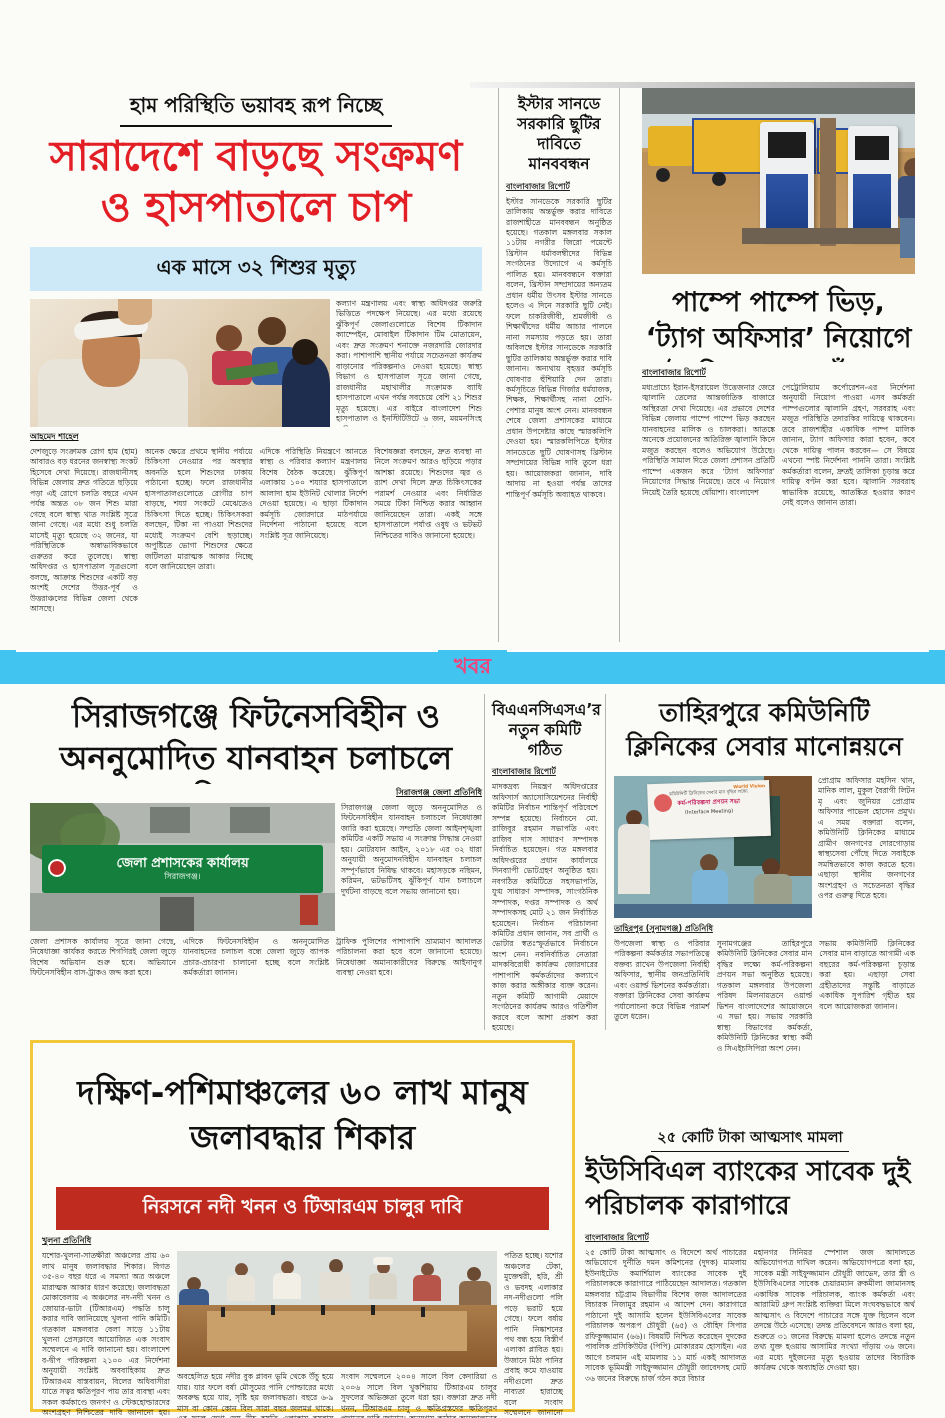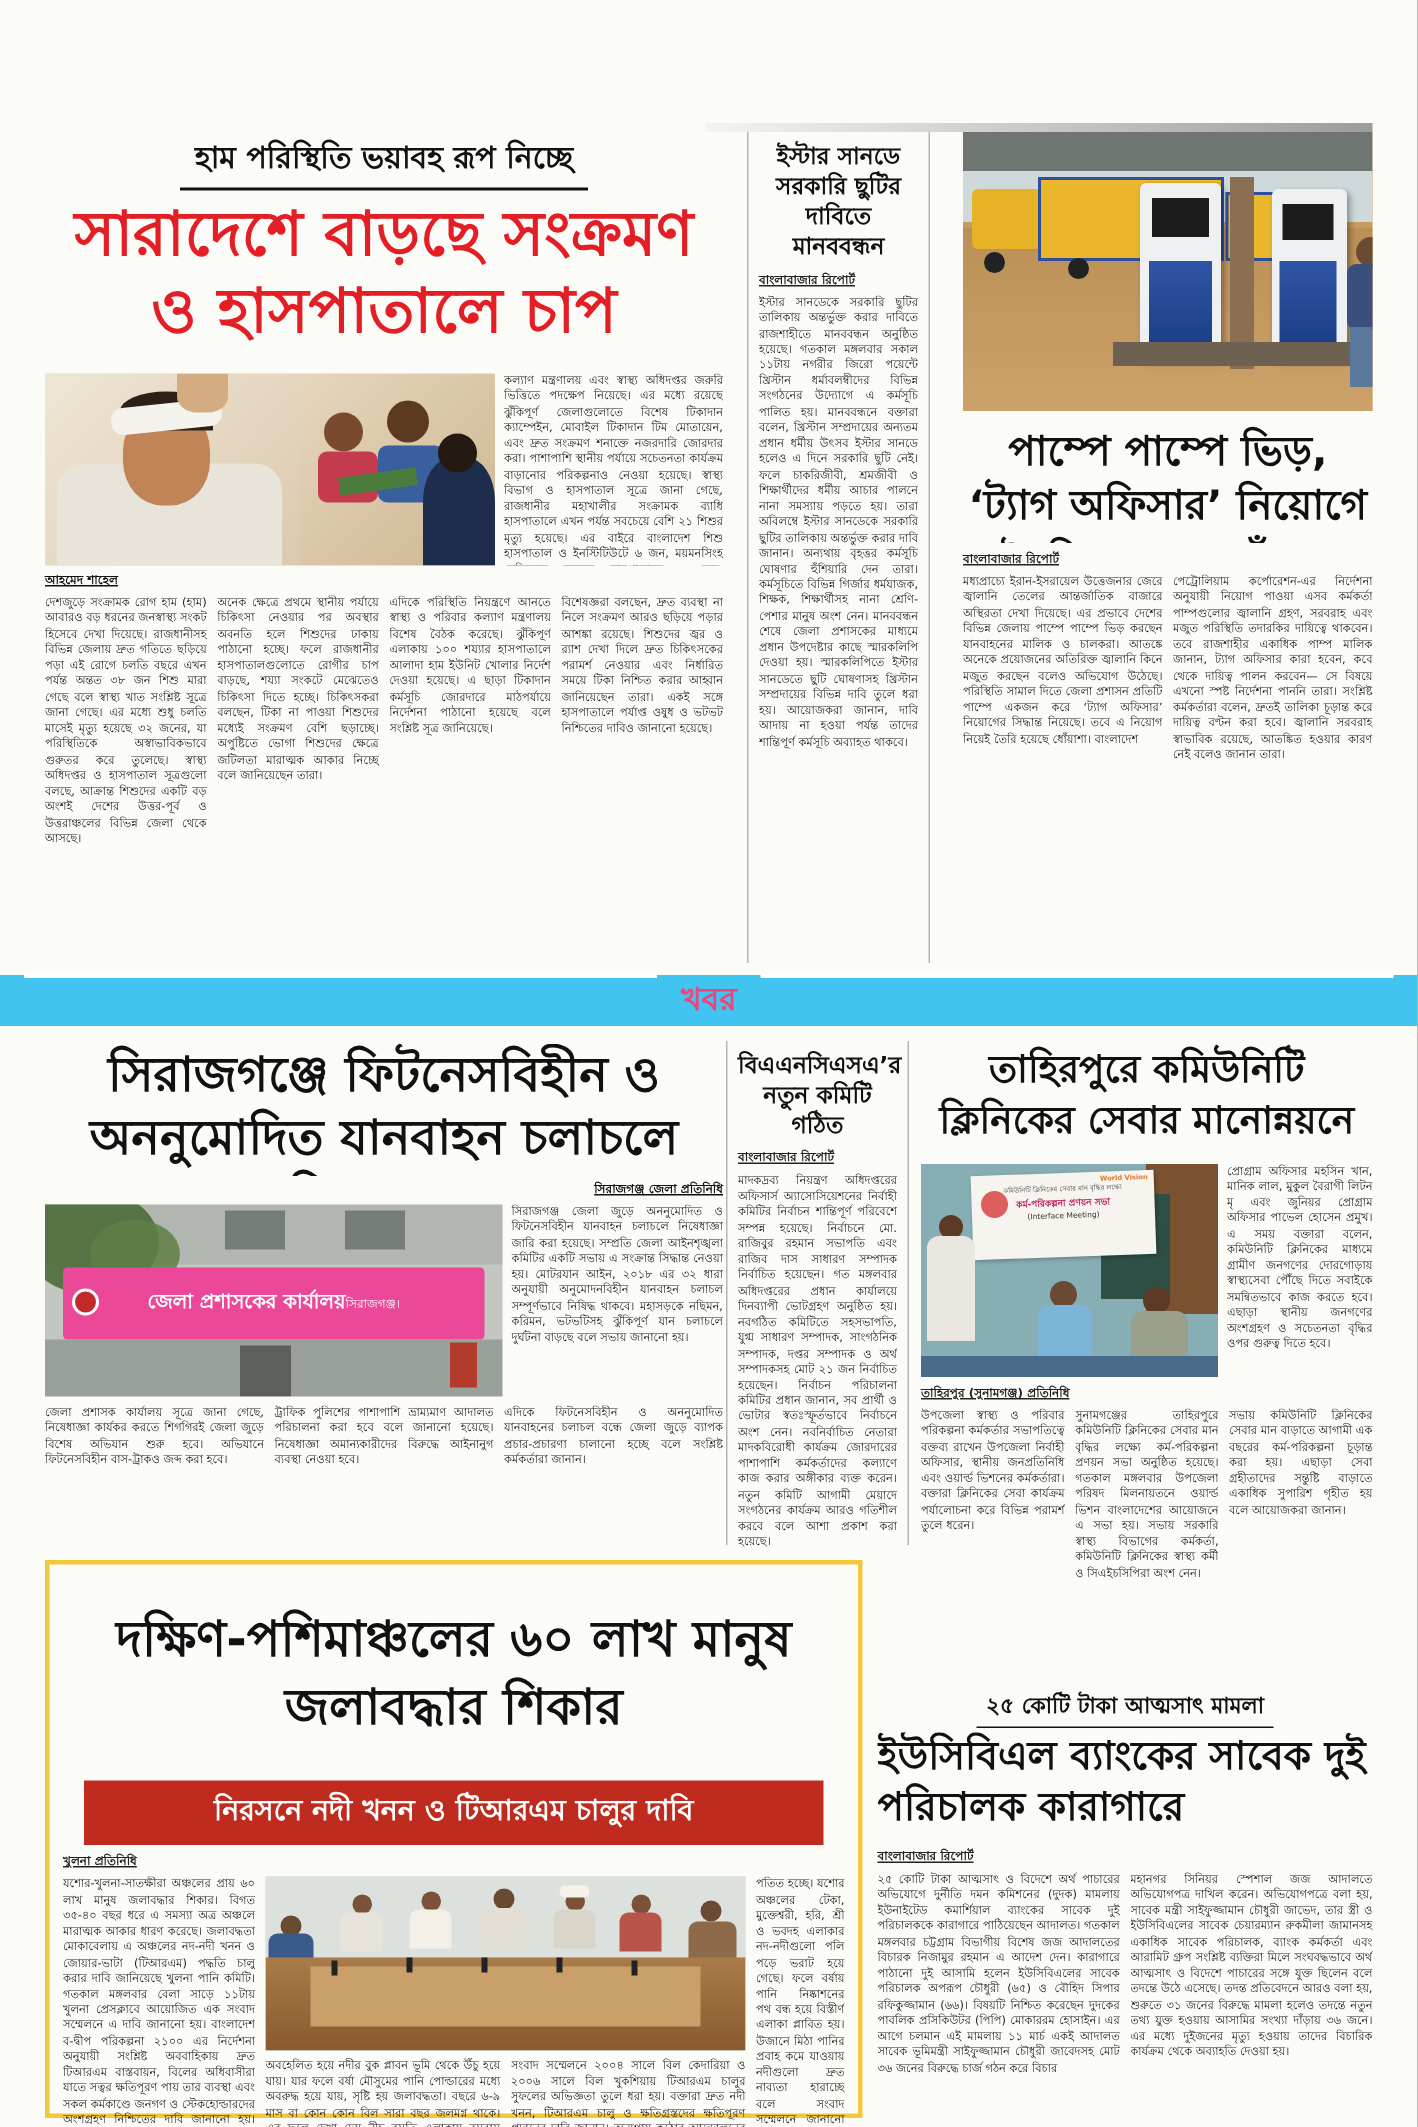--- a/index.html
+++ b/index.html
@@ -66,20 +66,21 @@
 
   <div class="header-wedge"></div>
 
   <section class="zone-top">
 
     <article class="grp-left">
       <div class="kicker-wrap">
         <span class="kicker">হাম পরিস্থিতি ভয়াবহ রূপ নিচ্ছে</span>
       </div>
       <h1 class="headline-red">সারাদেশে বাড়ছে সংক্রমণ ও হাসপাতালে চাপ</h1>
+      <div class="subhead-blue">এক মাসে ৩২ শিশুর মৃত্যু</div>
       <div class="photo-row">
         <div class="photo" style="width:300px;height:128px;background:#e9dcc8;">
           <div class="ps" style="left:0;top:0;width:170px;height:128px;background:linear-gradient(135deg,#efe6d6,#dcc9ae);"></div>
           <div class="ps" style="left:8px;top:60px;width:150px;height:68px;background:#e8e4da;border-radius:18px 18px 0 0;"></div>
           <div class="ps" style="left:52px;top:22px;width:58px;height:66px;background:#c08457;border-radius:45%;"></div>
           <div class="ps" style="left:50px;top:12px;width:62px;height:26px;background:#2c2019;border-radius:50% 50% 0 0;"></div>
           <div class="ps" style="left:44px;top:20px;width:74px;height:18px;background:#f4f2ec;border-radius:8px;transform:rotate(-6deg);"></div>
           <div class="ps" style="left:88px;top:0;width:34px;height:26px;background:#d5ab82;border-radius:0 0 40% 40%;"></div>
           <div class="ps" style="left:170px;top:0;width:130px;height:128px;background:linear-gradient(135deg,#e6d6bd,#cdb691);"></div>
           <div class="ps" style="left:186px;top:26px;width:26px;height:26px;background:#7a4a2e;border-radius:50%;"></div>
@@ -151,35 +152,35 @@
     <article class="grp-left2">
       <h1 class="headline-blk">সিরাজগঞ্জে ফিটনেসবিহীন ও অননুমোদিত যানবাহন চলাচলে নিষেধাজ্ঞা</h1>
       <div class="byline-right">সিরাজগঞ্জ জেলা প্রতিনিধি</div>
       <div class="photo-row" style="margin-top:2px;">
         <div class="photo" style="width:305px;height:128px;background:#c3c6c1;">
           <div class="ps" style="left:0;top:0;width:100%;height:40px;background:#b2b6b1;"></div>
           <div class="ps" style="left:120px;top:4px;width:40px;height:26px;background:#767d77;"></div>
           <div class="ps" style="left:200px;top:4px;width:40px;height:26px;background:#767d77;"></div>
           <div class="ps" style="left:-14px;top:-10px;width:90px;height:70px;background:#4c6b3a;border-radius:50%;opacity:.9;"></div>
           <div class="ps" style="left:30px;top:10px;width:60px;height:46px;background:#5e7f46;border-radius:50%;opacity:.85;"></div>
-          <div class="ps" style="left:12px;top:42px;width:281px;height:48px;background:#ec4899;border-radius:3px;display:flex;align-items:center;justify-content:center;color:#fff;">
+          <div class="ps" style="left:12px;top:42px;width:281px;height:48px;background:#15803d;border-radius:3px;display:flex;flex-direction:column;align-items:center;justify-content:center;color:#fff;">
             <div style="font-size:13px;font-weight:bold;line-height:1.2;">জেলা প্রশাসকের কার্যালয়</div>
             <div style="font-size:8px;">সিরাজগঞ্জ।</div>
           </div>
           <div class="ps" style="left:18px;top:56px;width:14px;height:14px;background:#c22a2a;border-radius:50%;border:2px solid #fff;"></div>
           <div class="ps" style="left:0;top:90px;width:100%;height:38px;background:#9aa09a;"></div>
           <div class="ps" style="left:130px;top:94px;width:34px;height:34px;background:#5c5f5a;"></div>
           <div class="ps" style="left:270px;top:92px;width:18px;height:30px;background:#b23b2e;"></div>
         </div>
         <div class="bodytext" style="flex:1;height:128px;">সিরাজগঞ্জ জেলা জুড়ে অননুমোদিত ও ফিটনেসবিহীন যানবাহন চলাচলে নিষেধাজ্ঞা জারি করা হয়েছে। সম্প্রতি জেলা আইনশৃঙ্খলা কমিটির একটি সভায় এ সংক্রান্ত সিদ্ধান্ত নেওয়া হয়। মোটরযান আইন, ২০১৮ এর ৩২ ধারা অনুযায়ী অনুমোদনবিহীন যানবাহন চলাচল সম্পূর্ণভাবে নিষিদ্ধ থাকবে। মহাসড়কে নছিমন, করিমন, ভটভটিসহ ঝুঁকিপূর্ণ যান চলাচলে দুর্ঘটনা বাড়ছে বলে সভায় জানানো হয়।</div>
       </div>
       <div class="cols" style="height:70px;margin-top:6px;">
         <div class="bodytext">জেলা প্রশাসক কার্যালয় সূত্রে জানা গেছে, নিষেধাজ্ঞা কার্যকর করতে শিগগিরই জেলা জুড়ে বিশেষ অভিযান শুরু হবে। অভিযানে ফিটনেসবিহীন বাস-ট্রাকও জব্দ করা হবে।</div>
+        <div class="bodytext">এদিকে ফিটনেসবিহীন ও অননুমোদিত যানবাহনের চলাচল বন্ধে জেলা জুড়ে ব্যাপক প্রচার-প্রচারণা চালানো হচ্ছে বলে সংশ্লিষ্ট কর্মকর্তারা জানান।</div>
         <div class="bodytext">ট্রাফিক পুলিশের পাশাপাশি ভ্রাম্যমাণ আদালত পরিচালনা করা হবে বলে জানানো হয়েছে। নিষেধাজ্ঞা অমান্যকারীদের বিরুদ্ধে আইনানুগ ব্যবস্থা নেওয়া হবে।</div>
-        <div class="bodytext">এদিকে ফিটনেসবিহীন ও অননুমোদিত যানবাহনের চলাচল বন্ধে জেলা জুড়ে ব্যাপক প্রচার-প্রচারণা চালানো হচ্ছে বলে সংশ্লিষ্ট কর্মকর্তারা জানান।</div>
       </div>
     </article>
 
     <article class="col-mid2">
       <h2 class="headline-sm">বিএএনসিএসএ’র নতুন কমিটি গঠিত</h2>
       <div class="byline">বাংলাবাজার রিপোর্ট</div>
       <div class="bodytext" style="height:268px;">মাদকদ্রব্য নিয়ন্ত্রণ অধিদপ্তরের অফিসার্স অ্যাসোসিয়েশনের নির্বাহী কমিটির নির্বাচন শান্তিপূর্ণ পরিবেশে সম্পন্ন হয়েছে। নির্বাচনে মো. রাজিবুর রহমান সভাপতি এবং রাজিব দাস সাধারণ সম্পাদক নির্বাচিত হয়েছেন। গত মঙ্গলবার অধিদপ্তরের প্রধান কার্যালয়ে দিনব্যাপী ভোটগ্রহণ অনুষ্ঠিত হয়। নবগঠিত কমিটিতে সহসভাপতি, যুগ্ম সাধারণ সম্পাদক, সাংগঠনিক সম্পাদক, দপ্তর সম্পাদক ও অর্থ সম্পাদকসহ মোট ২১ জন নির্বাচিত হয়েছেন। নির্বাচন পরিচালনা কমিটির প্রধান জানান, সব প্রার্থী ও ভোটার স্বতঃস্ফূর্তভাবে নির্বাচনে অংশ নেন। নবনির্বাচিত নেতারা মাদকবিরোধী কার্যক্রম জোরদারের পাশাপাশি কর্মকর্তাদের কল্যাণে কাজ করার অঙ্গীকার ব্যক্ত করেন। নতুন কমিটি আগামী মেয়াদে সংগঠনের কার্যক্রম আরও গতিশীল করবে বলে আশা প্রকাশ করা হয়েছে।</div>
     </article>
 
     <article class="grp-right2">

